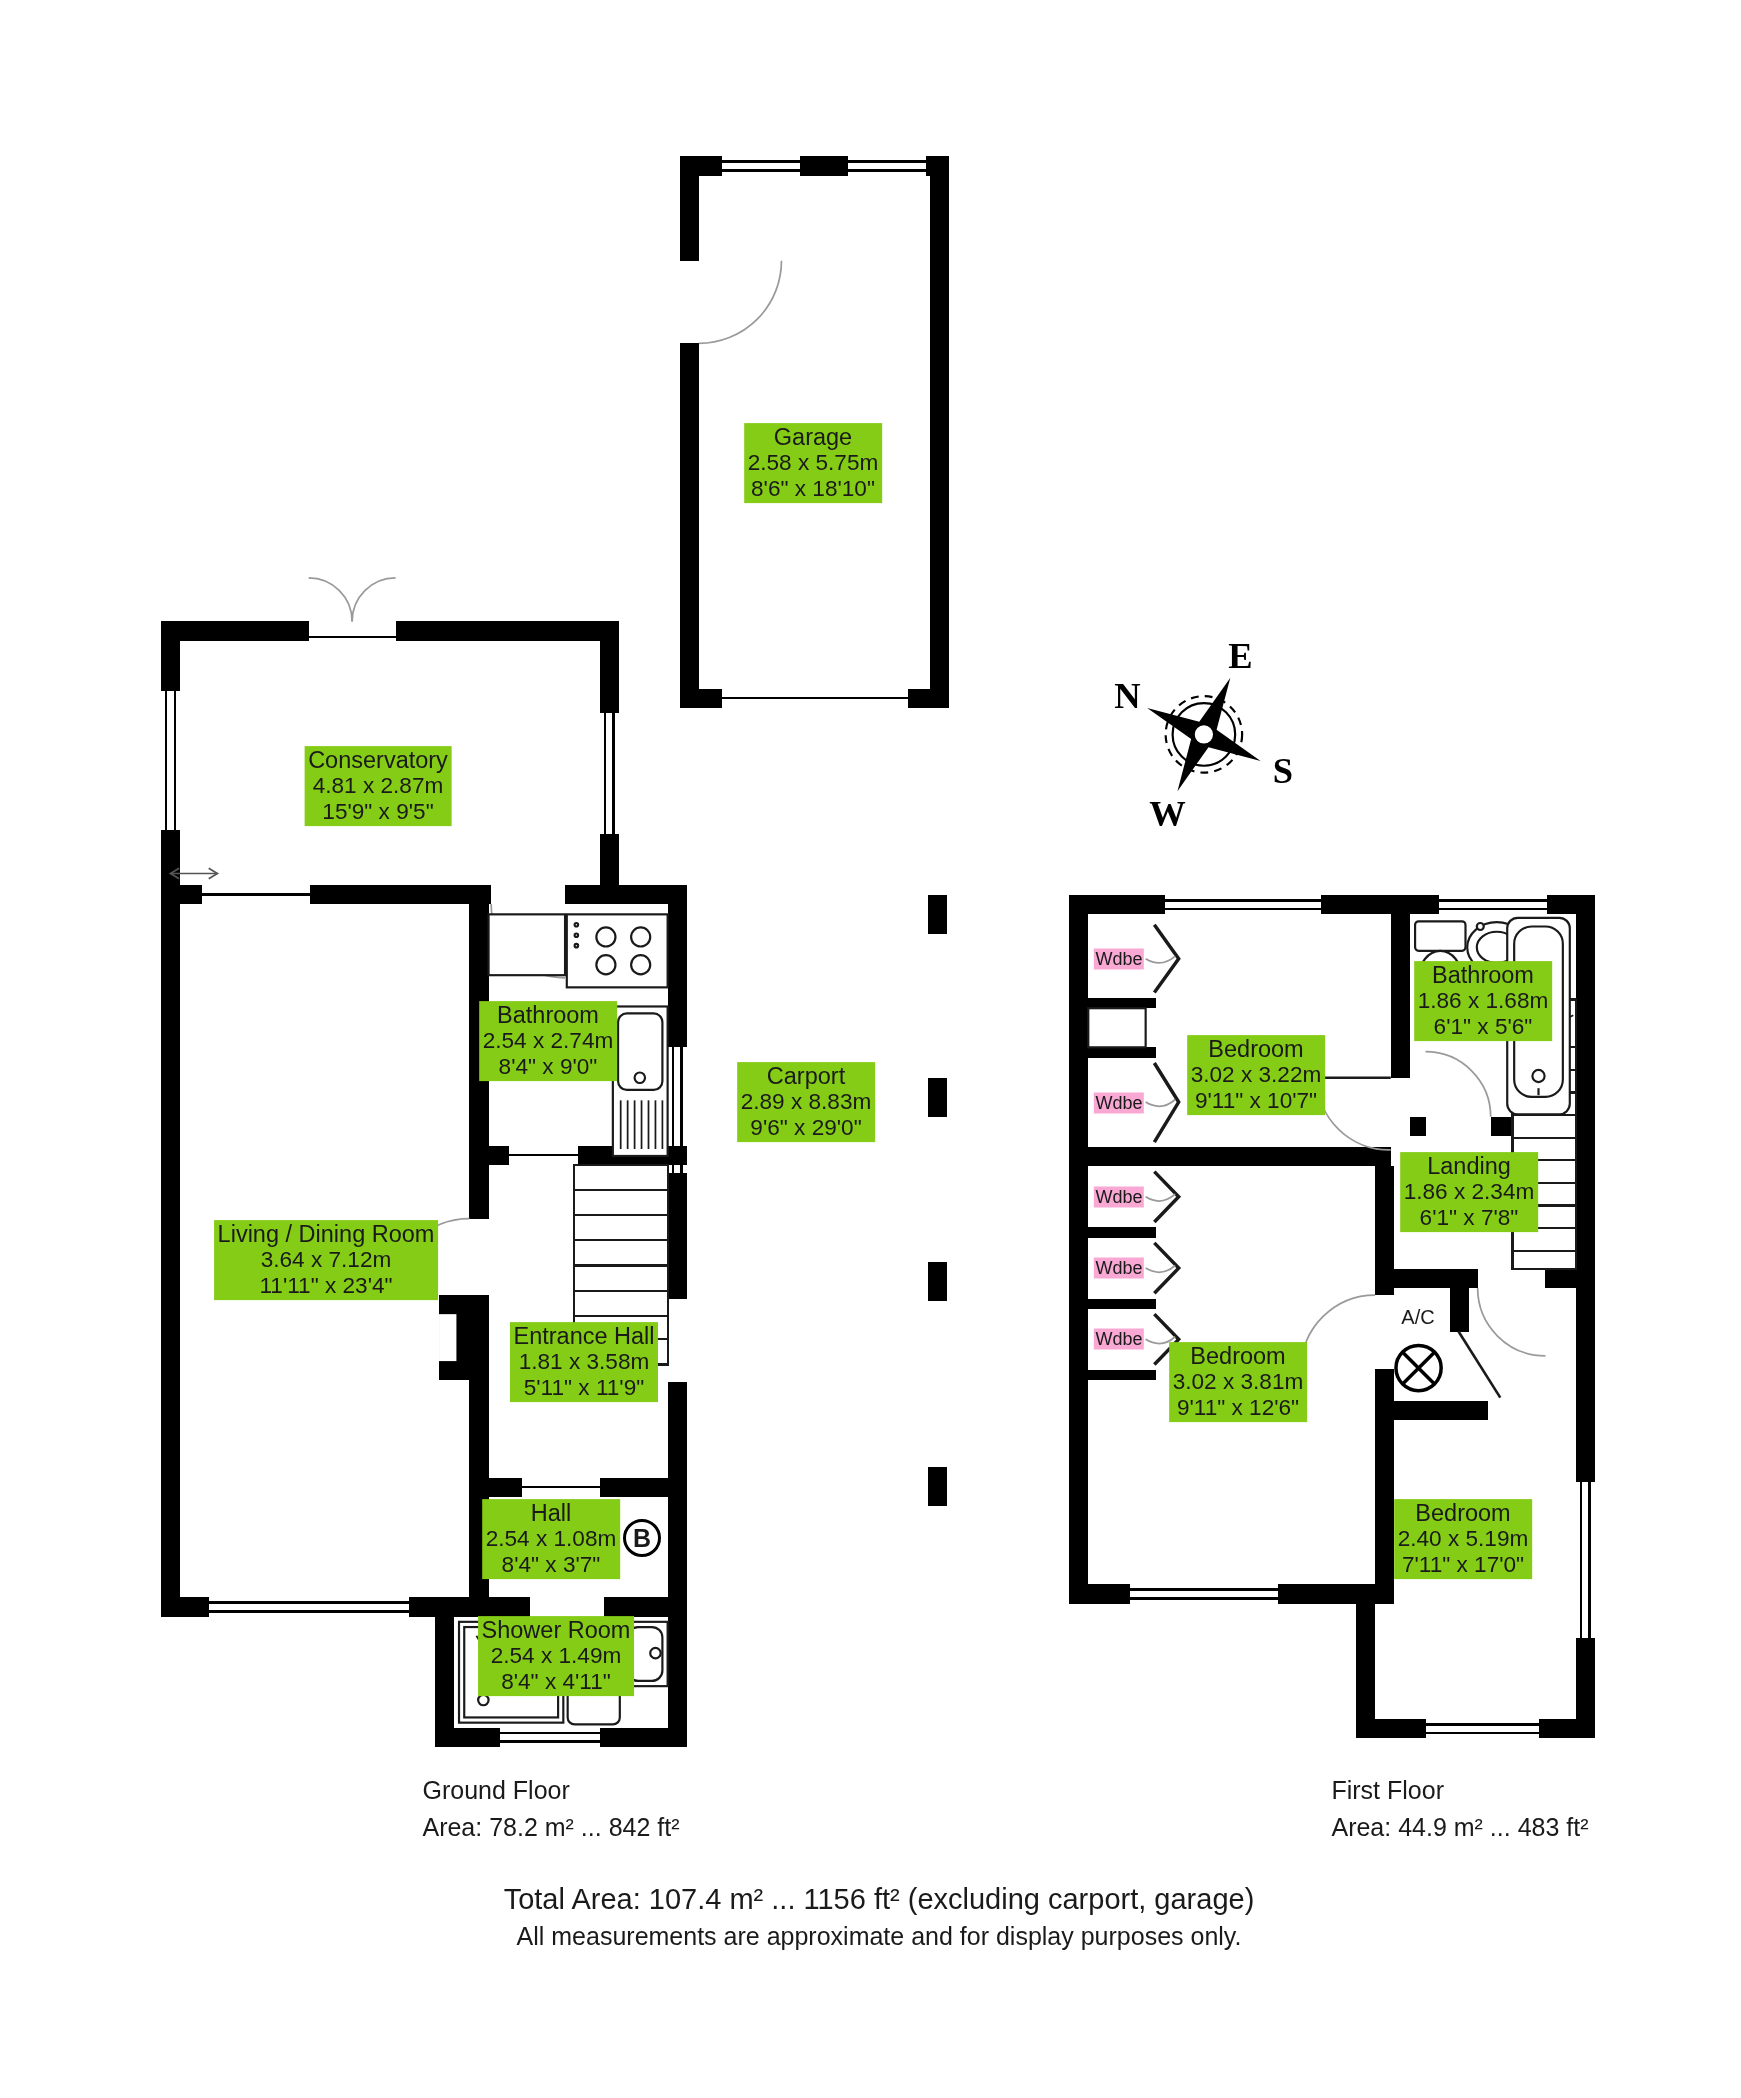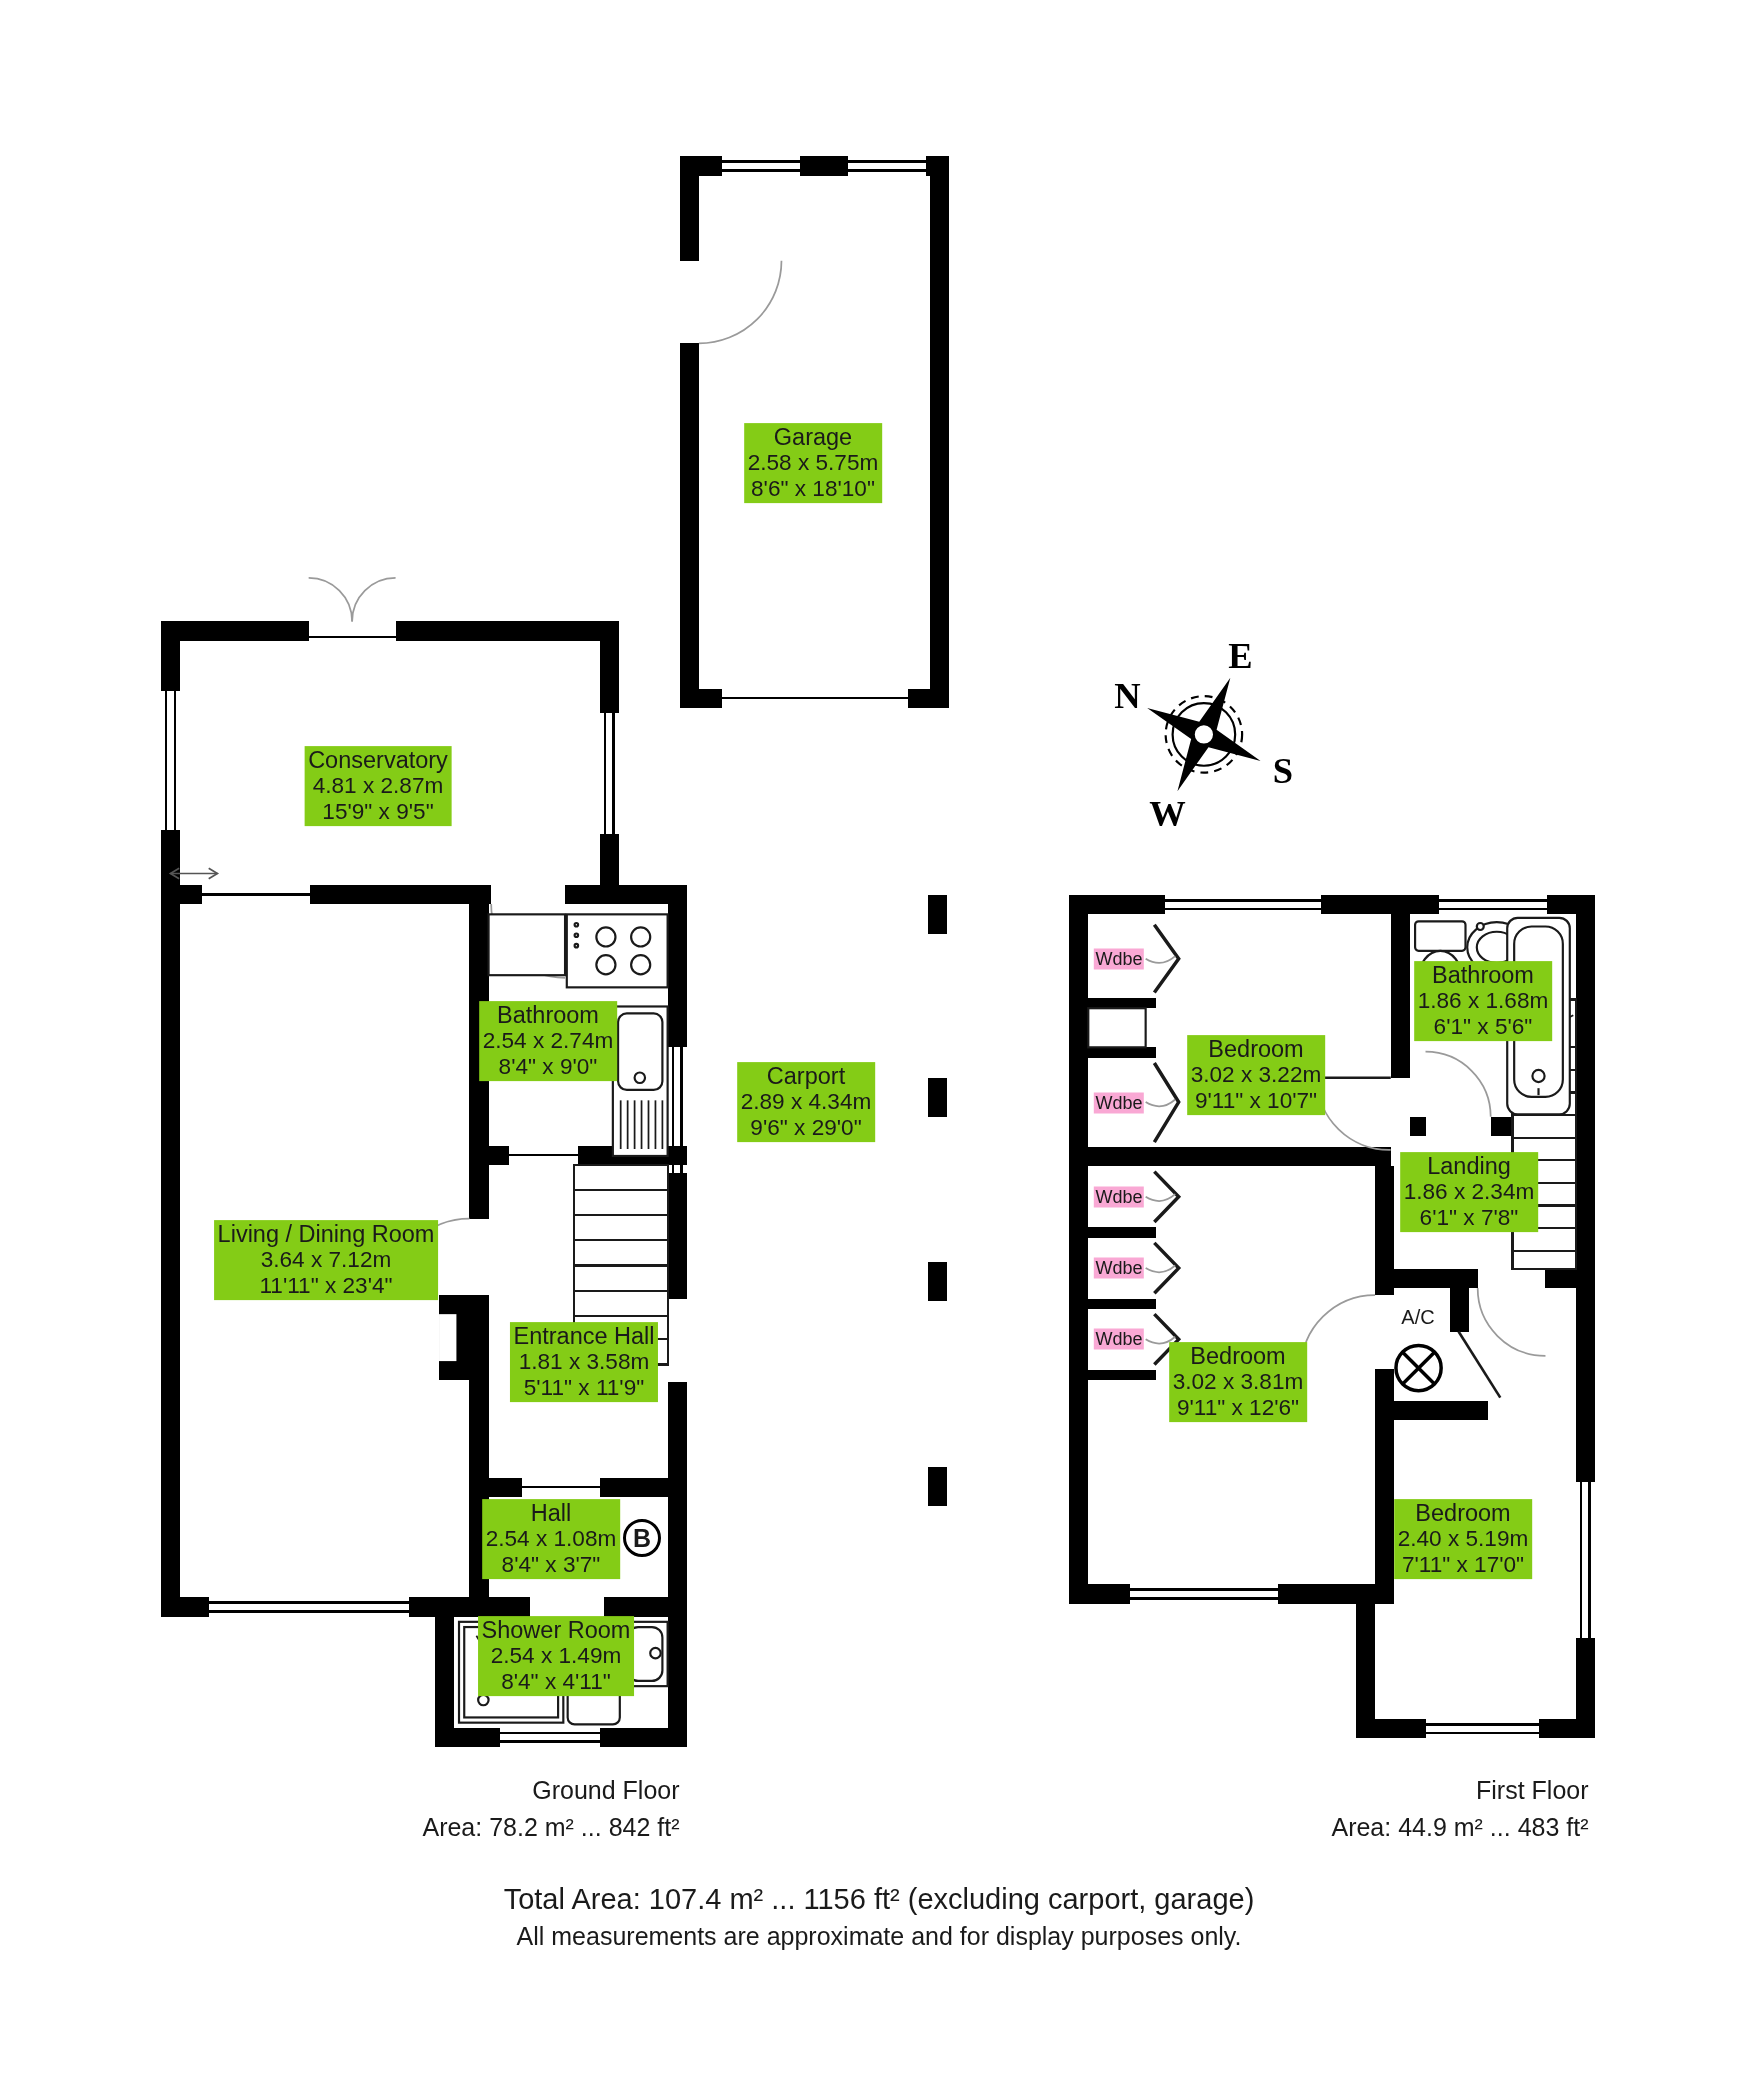--- a/index.html
+++ b/index.html
@@ -7,21 +7,21 @@
   #plan-canvas{position:absolute;left:0;top:0;}
   .lbl{position:absolute;transform:translate(-50%,-50%);text-align:center;
        font-size:22.6px;line-height:26px;background:#84cc16;padding:0.9px 3.5px;white-space:nowrap;}
   .lbl .room-name{font-size:23.5px;}
   .small-lbl{position:absolute;transform:translate(-50%,-50%);font-size:18px;background:#f9a8d4;
        padding:0 1.7px;white-space:nowrap;}
   .ac-lbl{font-size:20px;background:none;}
   .boiler-badge{position:absolute;left:623px;top:1519px;width:32px;height:32px;
        border:3px solid #000;border-radius:50%;font-weight:bold;font-size:25px;
        line-height:32px;text-align:center;background:#fff;}
-  .floor-lbl{position:absolute;transform:translate(-50%,-50%);text-align:right;
+  .floor-lbl{position:absolute;transform:translate(-50%,-50%);text-align:left;
        font-size:25px;line-height:37px;white-space:nowrap;}
   .total-lbl{position:absolute;transform:translate(-50%,-50%);text-align:center;white-space:nowrap;}
   .total-line1{font-size:29px;line-height:40px;margin-top:9px;}
   .total-line2{font-size:25px;line-height:35px;}
 </style>
 </head>
 <body>
 
 <svg id="plan-canvas" width="1742" height="2099" viewBox="0 0 2004 2415">
 
@@ -323,21 +323,21 @@
 </div>
 
 <div class="lbl" style="left:548px;top:1041px">
   <div class="room-name">Bathroom</div>
   <div>2.54 x 2.74m</div>
   <div>8'4" x 9'0"</div>
 </div>
 
 <div class="lbl" style="left:806px;top:1102px">
   <div class="room-name">Carport</div>
-  <div>2.89 x 4.34m</div>
+  <div>2.89 x 8.83m</div>
   <div>9'6" x 29'0"</div>
 </div>
 
 <div class="lbl" style="left:326px;top:1260px">
   <div class="room-name">Living / Dining Room</div>
   <div>3.64 x 7.12m</div>
   <div>11'11" x 23'4"</div>
 </div>
 
 <div class="lbl" style="left:584px;top:1362px">

